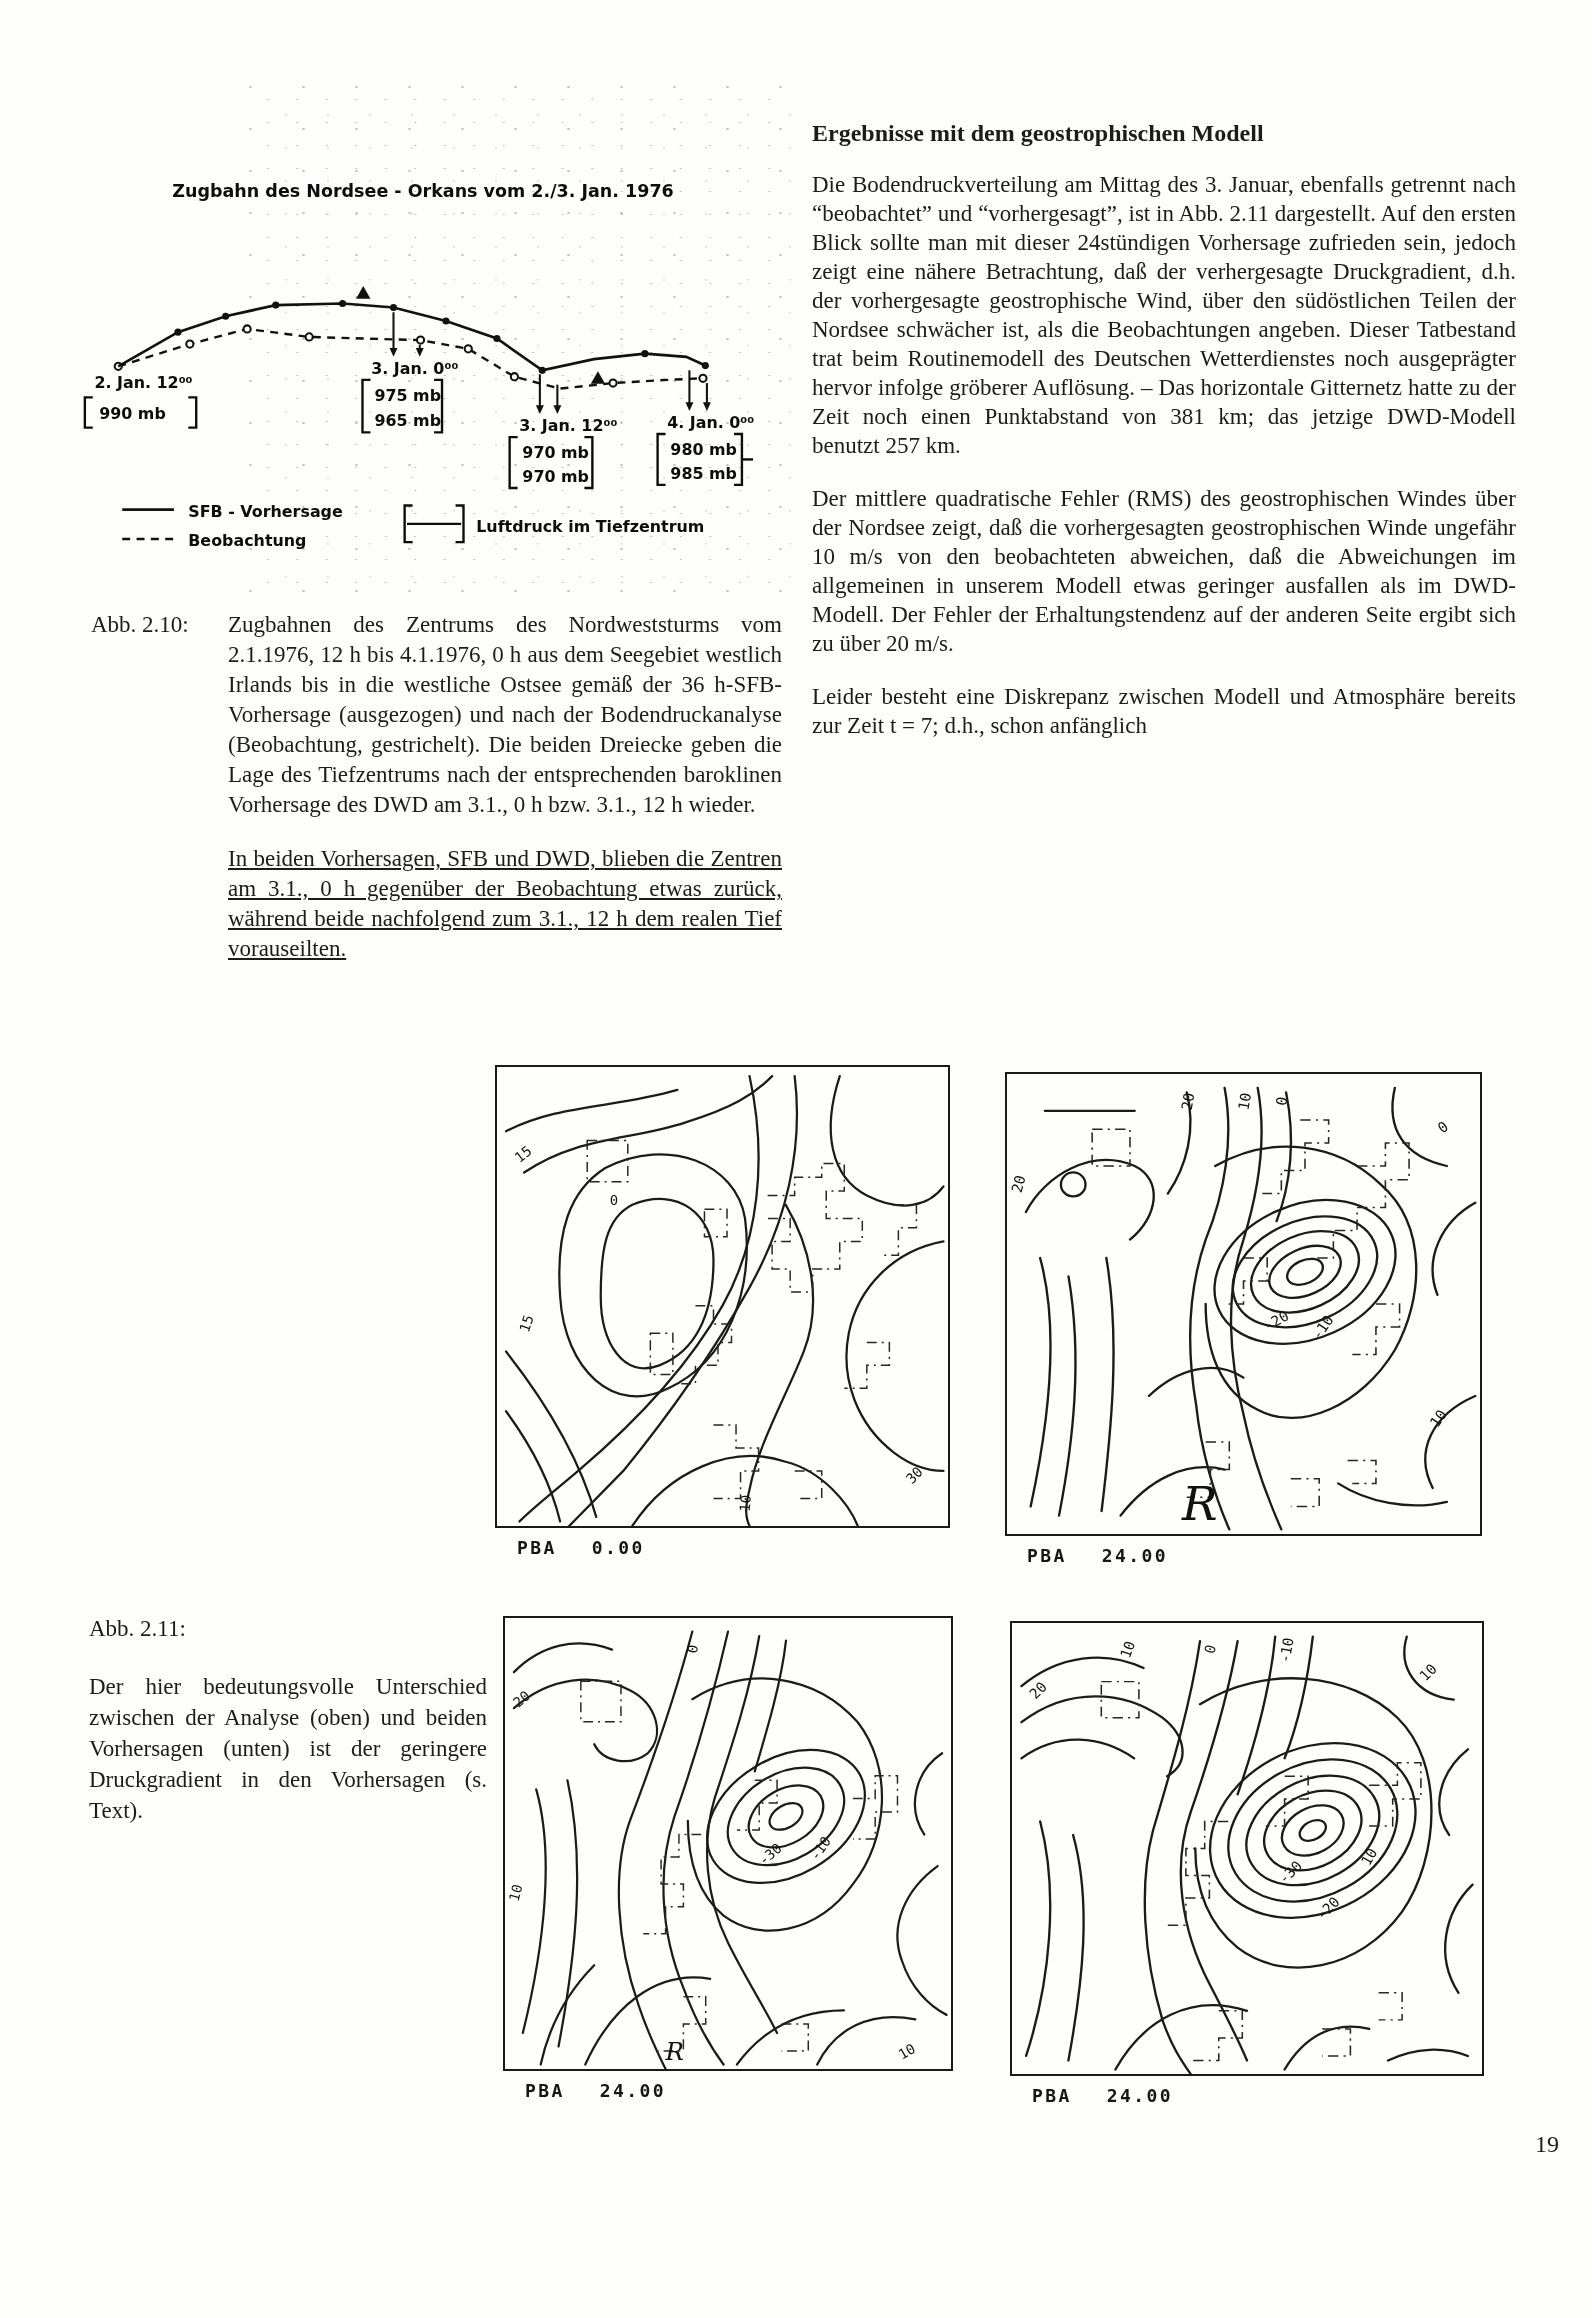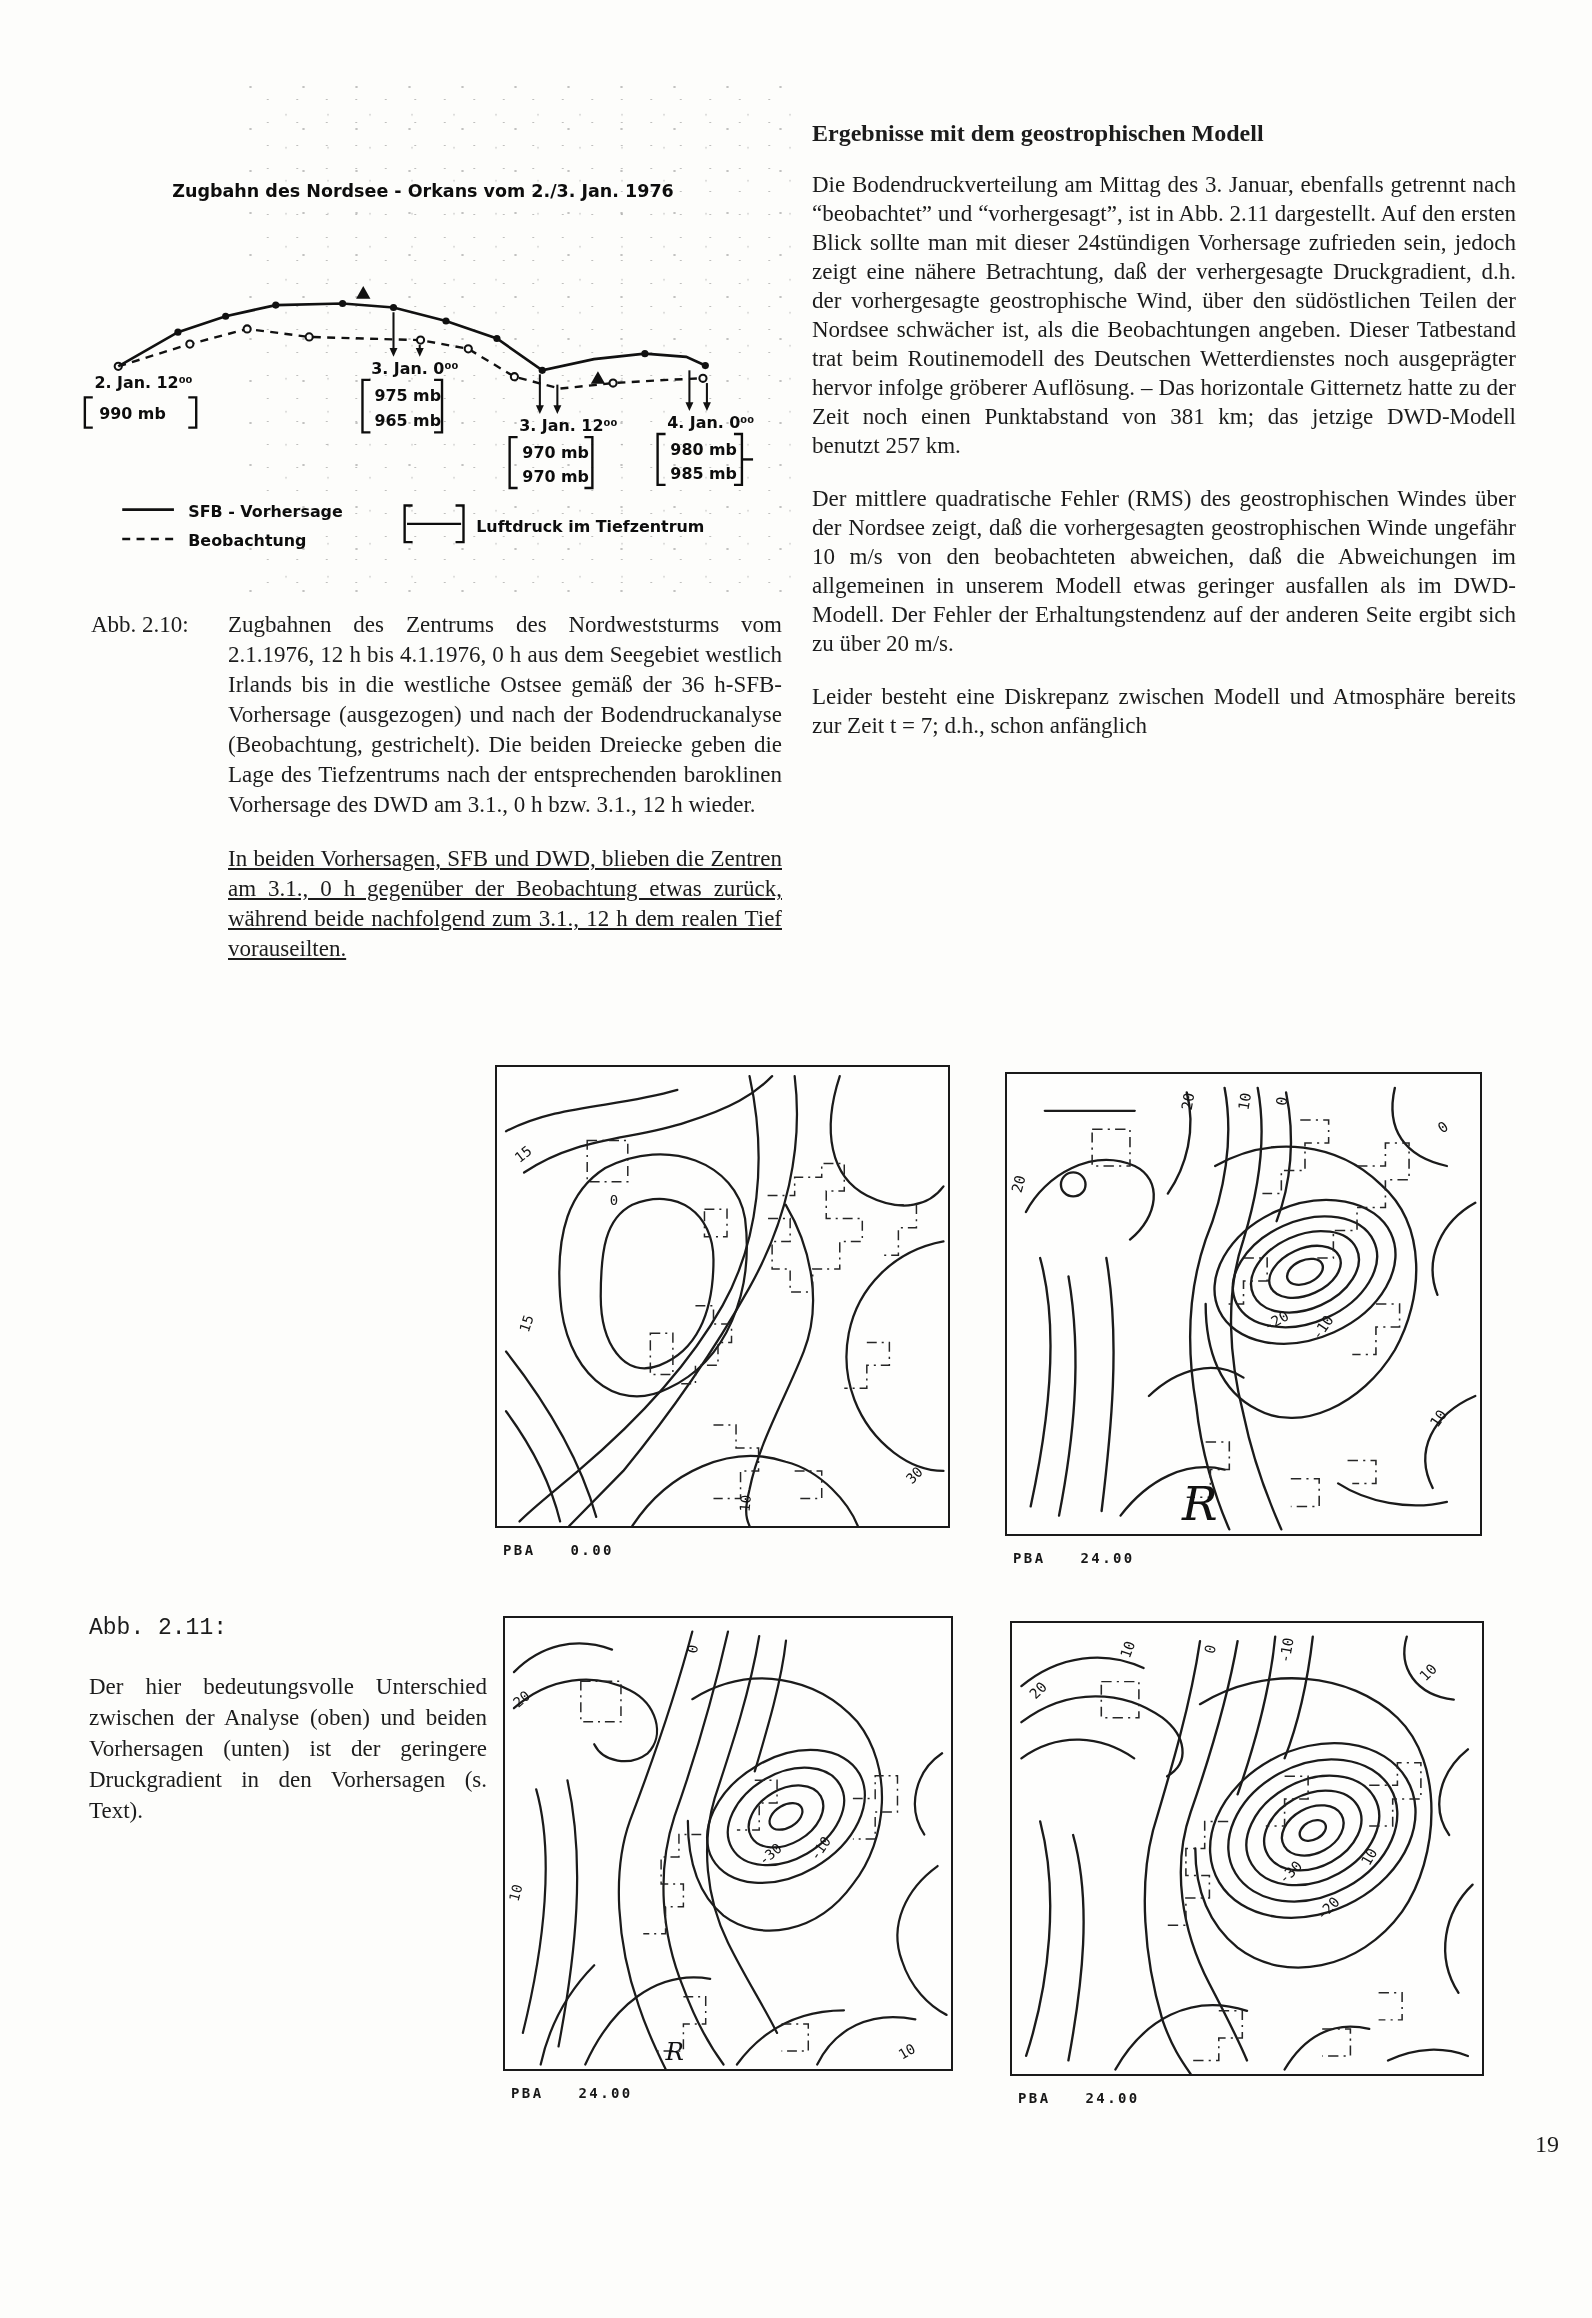--- a/index.html
+++ b/index.html
@@ -14,21 +14,21 @@
   .right-col h2{font-size:24px;line-height:29px;margin:0 0 22px 0;font-weight:bold;text-align:left;}
   .right-col p{margin:0 0 24px 0;}
   .cap210{position:absolute;left:91px;top:610px;width:691px;
     font-size:23px;line-height:30px;}
   .cap210 .row{display:flex;}
   .cap210 .lbl{width:137px;flex:0 0 137px;}
   .cap210 .bod{flex:1;text-align:justify;}
   .cap210 .bod2{margin-left:137px;margin-top:24px;text-align:justify;text-decoration:underline;}
   .cap211{position:absolute;left:89px;top:1613px;width:398px;
     font-size:23px;line-height:31px;}
-  .cap211 .lbl{margin-bottom:3px;font-family:Liberation Mono, monospace;}
+  .cap211 .lbl{margin-bottom:3px;}
   .cap211 .bod{text-align:justify;}
   .cap211 .bod2{margin-top:27px;text-align:justify;}
   .pageno{position:absolute;left:1535px;top:2131px;font-size:24px;}
   
   .trackfig{position:absolute;left:62px;top:76px;width:733px;height:529px;}
   .trackfig .noise{position:absolute;left:183px;top:8px;right:0;bottom:0;opacity:.55;
     background-image:
       radial-gradient(circle, rgba(50,50,50,.55) 0 0.8px, transparent 1px),
       radial-gradient(circle, rgba(90,90,90,.45) 0 0.8px, transparent 1.2px),
       radial-gradient(circle, rgba(40,40,40,.5) 0 1px, transparent 1.3px);
@@ -37,22 +37,22 @@
   .trackfig svg{position:absolute;left:0;top:0;}
   .ft{font-family:"DejaVu Sans", sans-serif;font-weight:bold;font-size:20px;fill:#0d0d0d;}
   .ft-title{font-family:"DejaVu Sans", sans-serif;font-weight:bold;font-size:22px;fill:#0d0d0d;}
   .trk-solid{fill:none;stroke:#111;stroke-width:3.4;}
   .trk-dash{fill:none;stroke:#111;stroke-width:3;stroke-dasharray:10 8;}
   .drop{stroke:#111;stroke-width:2.6;}
   .brk{fill:none;stroke:#0d0d0d;stroke-width:3;}
   
   .panel{position:absolute;border:2.4px solid #1a1a1a;background:#fefefd;}
   .panel svg{display:block;width:100%;height:100%;}
-  .panel-label{position:absolute;left:6px;bottom:-32px;display:flex;gap:35px;
-    font-family:"DejaVu Sans Mono", monospace;font-size:14px;font-weight:bold;
+  .panel-label{position:absolute;left:20px;bottom:-32px;display:flex;gap:35px;
+    font-family:"DejaVu Sans Mono", monospace;font-size:18px;font-weight:bold;
     letter-spacing:2.4px;color:#161616;}
   .c{fill:none;stroke:#1b1b1b;stroke-width:.5;stroke-linecap:round;}
   .coast{fill:none;stroke:#262626;stroke-width:.33;stroke-dasharray:2.2 1.1 .45 1.1;}
   .cl{font-family:"DejaVu Sans Mono", monospace;font-size:3.1px;fill:#141414;}
   .rmark{font-family:"DejaVu Serif", serif;font-style:italic;fill:#111;}
 </style>
 </head>
 <body>
 
 <div class="page">

